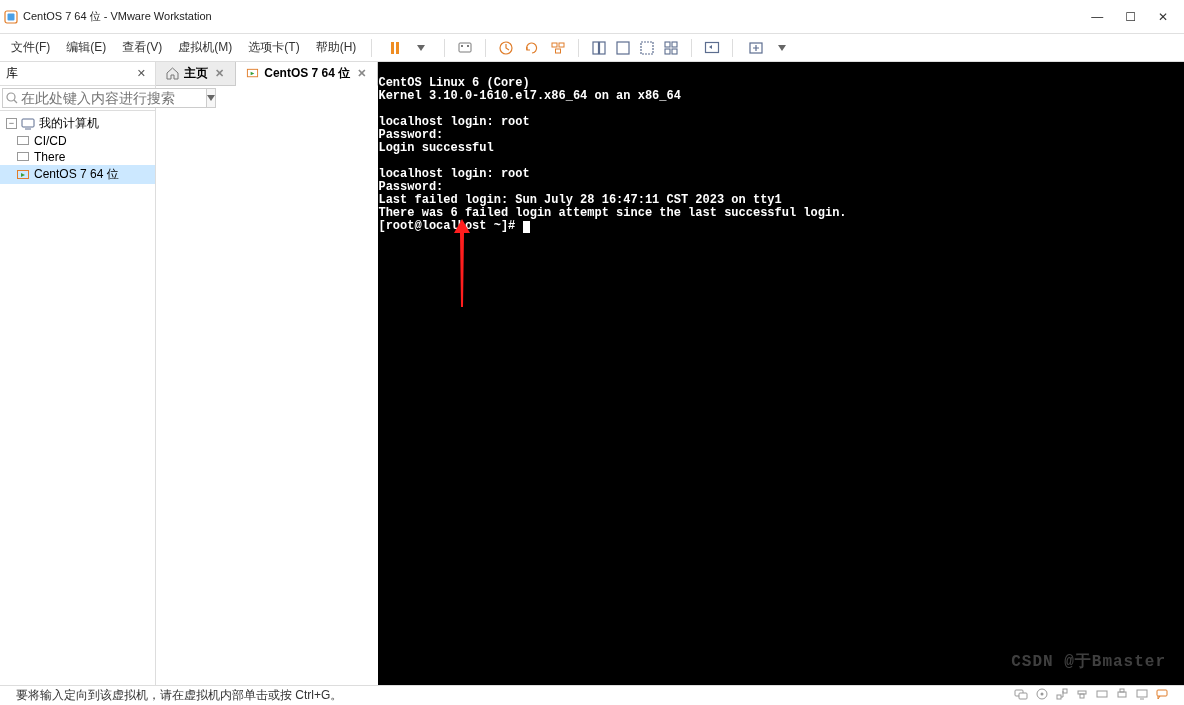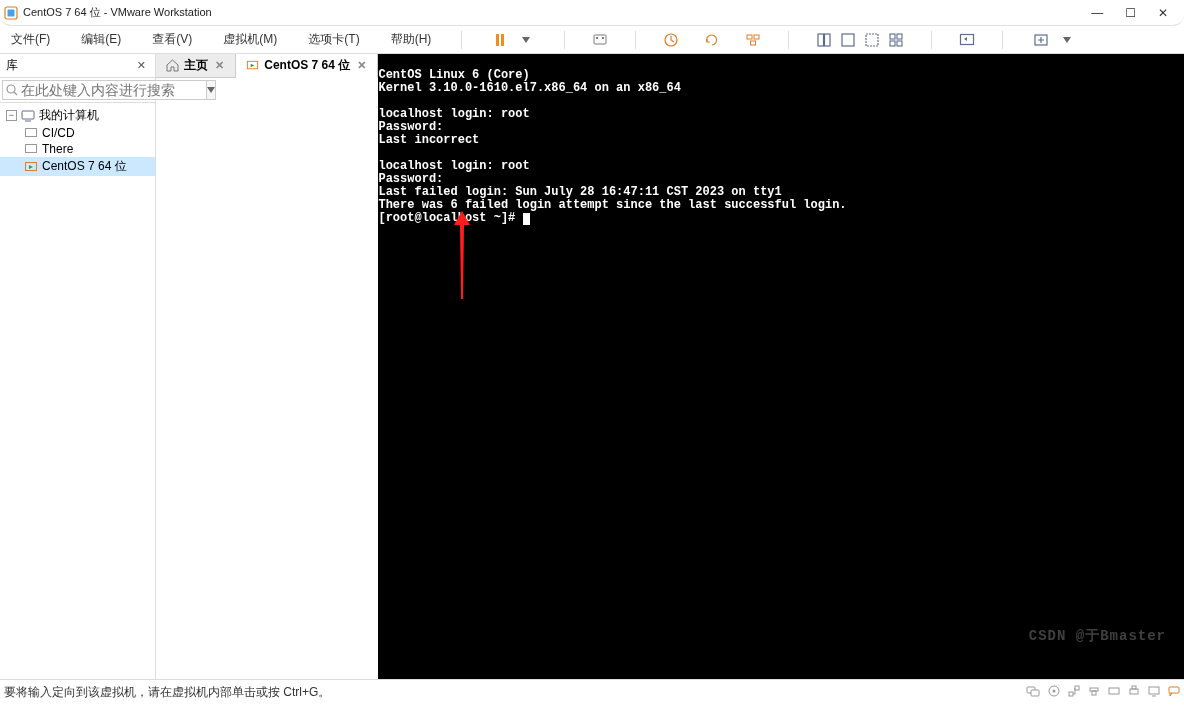--- a/index.html
+++ b/index.html
@@ -1,26 +1,26 @@
 <!DOCTYPE html>
 <html><head>
   <meta charset="utf-8">
   <style>
     * { box-sizing: border-box; margin: 0; padding: 0; }
     body { font-family: "Microsoft YaHei", "Segoe UI", Tahoma, sans-serif; font-size: 12px; background: #fff; width: 1184px; height: 705px; overflow: hidden; display: flex; flex-direction: column; }
 
     
-    .titlebar { display: flex; align-items: center; height: 26px; padding: 4px 4px; border-bottom: 1px solid #e0e0e0; border-radius: 11px; }
+    .titlebar { display: flex; align-items: center; height: 34px; padding: 4px 4px; border-bottom: 1px solid #e0e0e0; }
     .titlebar .app-icon { width: 14px; height: 14px; margin-right: 5px; }
     .titlebar .title-text { font-size: 11px; color: #222; flex: 1; }
     .titlebar .win-ctrl { display:flex; gap:10px; align-items: center; padding:0 6px;}
     .titlebar .win-ctrl span { font-family: sans-serif; font-size: 12px; color:#333; cursor:pointer; padding: 0 6px; }
 
     
-    .menubar { display: flex; align-items: center; height: 28px; border-bottom: 1px solid #ddd; gap:17px; padding: 0 4px;}
+    .menubar { display: flex; align-items: center; height: 28px; border-bottom: 1px solid #ddd; gap:2px; padding: 0 4px;}
     .menubar .menu-item { padding: 3px 7px; font-size: 12px; color: #333; cursor: pointer; }
     .menubar .sep { width:1px; height:18px; background:#ddd; margin: 0 6px; }
     .menubar .tb-icon { width:18px; height:18px; display:flex; align-items:center; justify-content:center; margin:0 3px; cursor:pointer; }
     .menubar .tb-icon.power svg { color:#ef8d22; }
     .menubar .tb-icon svg { display:block; }
     .menubar .tb-combo { display:flex; align-items:center; gap:2px; margin:0 3px;}
     .menubar .tb-group { display:flex; align-items:center; }
 
     
     .main { display:flex; flex:1; min-height:0; }
@@ -31,45 +31,45 @@
     .sidebar .panel-title { font-size:12px; }
     .sidebar .close-x { font-size:11px; color:#555; cursor:pointer; padding:0 3px; }
     .sidebar .search-row { display:flex; align-items:center; padding:2px; border-bottom:1px solid #ddd; }
     .sidebar .search-input { flex:1; border:1px solid #ccc; padding:2px 4px 2px 18px; font-size:14px; height:20px; background:#fff; }
     .sidebar .search-wrap { position:relative; flex:1;}
     .sidebar .search-wrap svg { position:absolute; left:3px; top:3px; }
     .sidebar .dd-btn { width:18px; height:20px; border:1px solid #ccc; border-left:none; background:#f6f6f6; display:flex; align-items:center; justify-content:center; cursor:pointer;}
     .sidebar .tree { padding:3px 0; overflow:auto; flex:1; }
     .tree-row { display:flex; align-items:center; padding:1px 4px; gap:4px; cursor:pointer; font-size:12px; }
     .tree-row.level1 { padding-left:6px; }
-    .tree-row.level2 { padding-left:24px; }
+    .tree-row.level2 { padding-left:16px; }
     .tree-row.selected { background:#cce8ff; }
     .tree-row .toggle { width:11px; height:11px; border:1px solid #999; display:flex; align-items:center; justify-content:center; font-size:9px; line-height:9px; color:#555; }
     .tree-row .ico { width:14px; height:14px; display:flex; align-items:center; justify-content:center; }
 
     
     .content { flex:1; display:flex; flex-direction:row; min-width:0;font-weight:bold; }
     .tabs { display:flex; align-items: stretch; height:24px; border-bottom:1px solid #ccc; background:#f5f5f5; }
     .tab { display:flex; align-items:center; gap:5px; padding: 3px 9px; border-right:1px solid #ccc; font-size:12px; cursor:pointer; background:#ececec; }
     .tab.active { background:#fff; border-bottom:1px solid #fff; margin-bottom:-1px;}
     .tab .tab-close { color:#888; font-size:11px; padding:0 2px;}
     .tab .tab-ico { width:14px; height:14px; display:flex; align-items:center; justify-content:center;}
     .tabs-rest { flex:1; border-left:0; }
 
     
     .terminal { flex:1; background:#000; color:#fff; font-family: "Courier New", monospace; font-size:12px; line-height:13px; padding:2px 0 0 0; white-space:pre; position:relative; overflow:hidden;}
     .terminal .cursor { display:inline-block; width:7px; height:12px; background:#fff; vertical-align:bottom; }
     .arrow-annot { position:absolute; pointer-events:none; }
 
     
-    .statusbar { display:flex; align-items:center; height:26px; border-top:1px solid #ddd; font-size:12px; padding:0 4px; color:#333; }
+    .statusbar { display:flex; align-items:center; height:20px; border-top:1px solid #ddd; font-size:12px; padding:0 16px; color:#333; }
     .statusbar .s-left { flex:1; }
     .statusbar .s-icons { display:flex; gap:8px; align-items:center; }
     .statusbar .s-icons span { color:#888; cursor:pointer; font-size:12px; }
-    .watermark { position:absolute; right:18px; bottom:36px; color:rgba(180,180,180,0.35); font-size:14px; letter-spacing:1px; pointer-events:none;}
+    .watermark { position:absolute; right:18px; bottom:16px; color:rgba(180,180,180,0.35); font-size:16px; letter-spacing:1px; pointer-events:none;}
   </style>
 </head>
 <body>
 
 <div class="titlebar">
   <span class="app-icon">
     <svg width="14" height="14" viewBox="0 0 14 14">
         <rect x="1" y="1" width="12" height="12" rx="2" fill="#fff" stroke="#e07d2a" stroke-width="1.2"></rect>
         <rect x="3.5" y="3.5" width="7" height="7" rx="1" fill="#4aa0e6"></rect>
       </svg>
@@ -270,21 +270,21 @@
       </div>
       <div class="tabs-rest"></div>
     </div>
 
     <div class="terminal">
 <span>CentOS Linux 6 (Core)</span>
 <span>Kernel 3.10.0-1610.el7.x86_64 on an x86_64</span>
 <span></span>
 <span>localhost login: root</span>
 <span>Password:</span>
-<span>Last incorrect</span>
+<span>Login successful</span>
 <span></span>
 <span>localhost login: root</span>
 <span>Password:</span>
 <span>Last failed login: Sun July 28 16:47:11 CST 2023 on tty1</span>
 <span>There was 6 failed login attempt since the last successful login.</span>
 <span>[root@localhost ~]#</span> <span class="cursor"></span>
       <svg class="arrow-annot" style="left:74px; top:157px;" width="20" height="90" viewBox="0 0 20 90">
         <path d="M10 0 L2 14 L8 14 L9 88 L11 88 L12 14 L18 14 Z" fill="#ff1e1e"></path>
       </svg>
       <span class="watermark">CSDN @于Bmaster</span>

